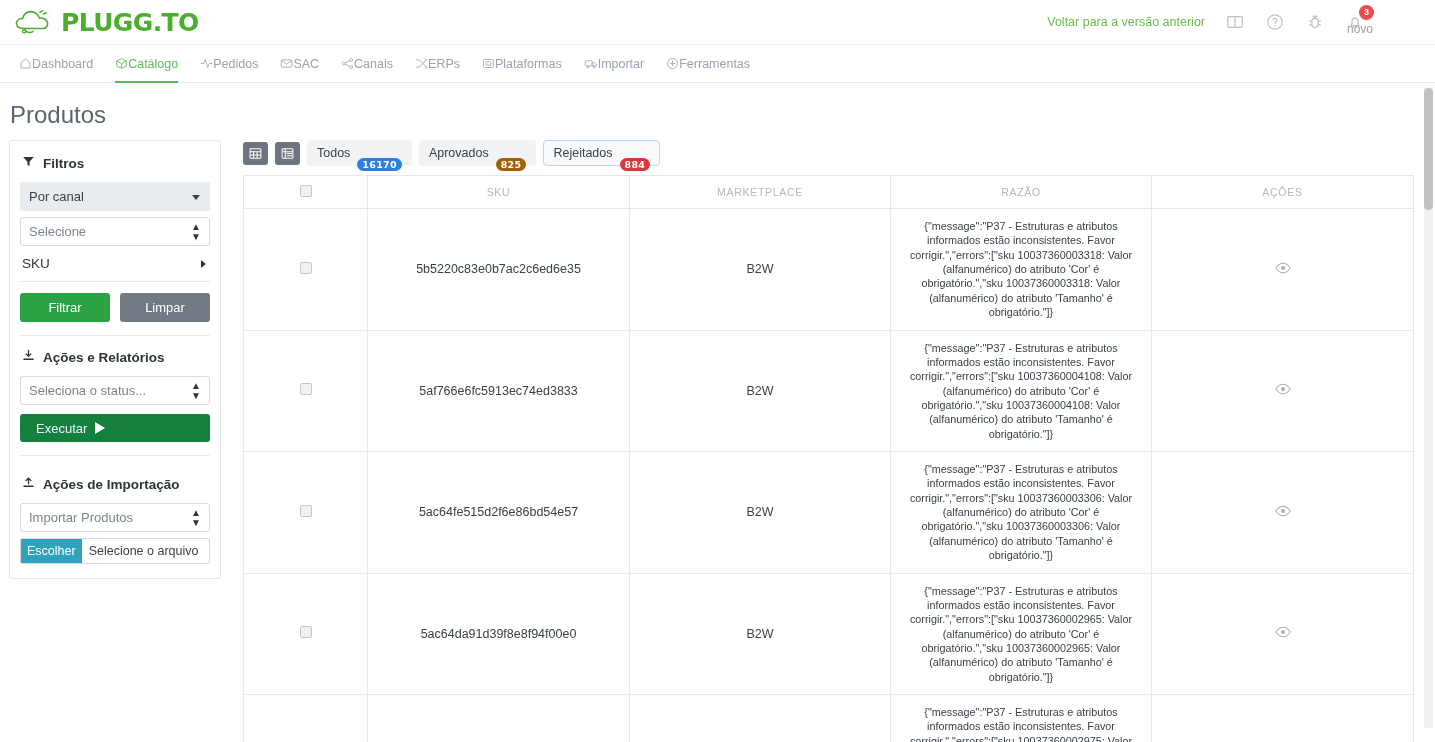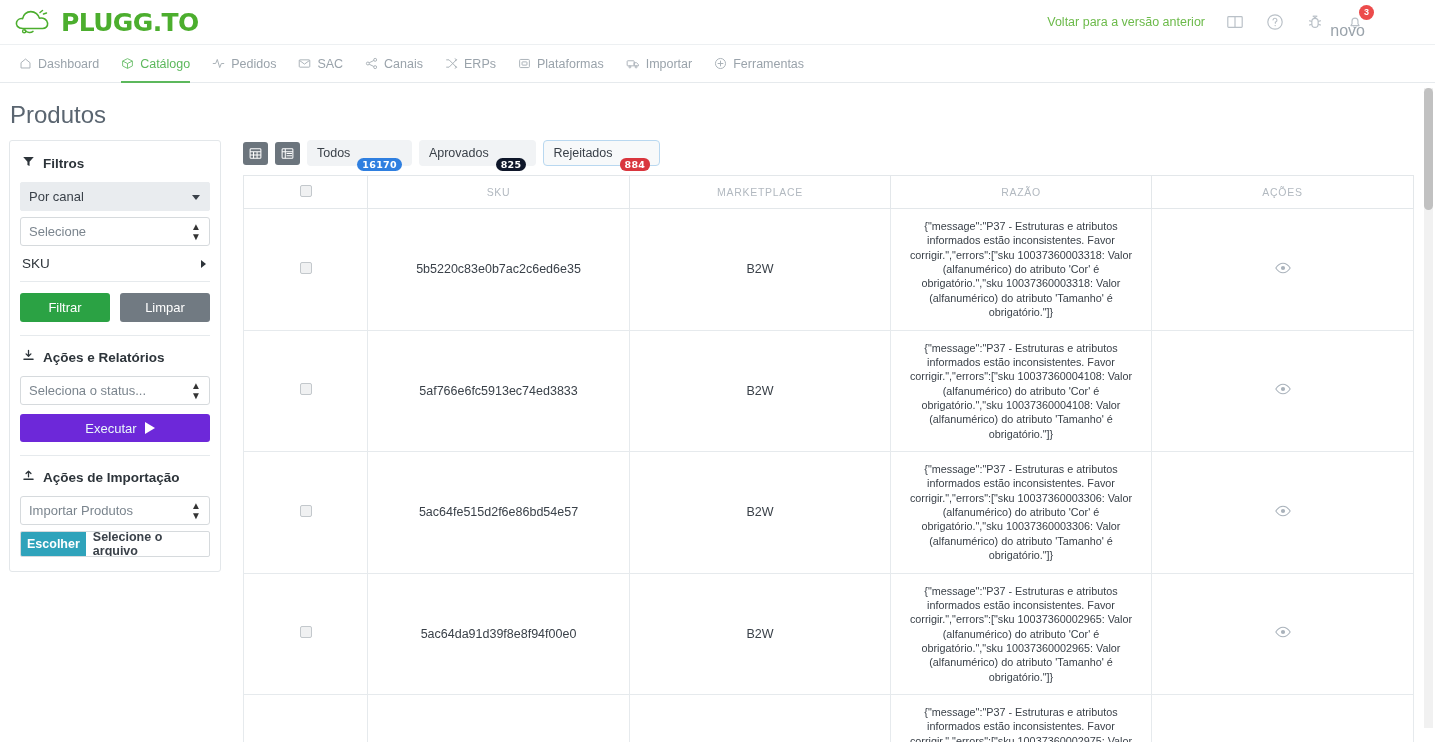--- a/index.html
+++ b/index.html
@@ -54,35 +54,35 @@
     background: #ec4b4b; color: #fff;
     border-radius: 9px;
     font-size: 9px; font-weight: bold;
     min-width: 15px; height: 15px;
     display: flex; align-items: center; justify-content: center;
     padding: 0 3px;
     line-height: 1;
   }
   .novo-label {
     position: absolute;
-    right: 70px; top: 22px;
-    font-size: 16px; color: #9aa3ab;
+    right: 62px; top: 22px;
+    font-size: 12px; color: #9aa3ab;
   }
 
   
   .navbar {
     height: 39px;
     border-top: 1px solid #edf0f2;
     border-bottom: 1px solid #e6eaed;
     display: flex; align-items: stretch;
     padding-left: 8px;
     background: #fff;
   }
   .nav-item {
-    display: flex; align-items: center; gap: 6px;
+    display: flex; align-items: center; 
     padding: 0 11px;
     font-size: 12.5px;
     color: #9aa3ab;
     text-decoration: none;
     position: relative;
     cursor: pointer;
   }
   .nav-item .nav-ico { opacity: .85; display: flex; }
   .nav-item.active { color: #5cb85c; }
   .nav-item.active::after {
@@ -178,44 +178,43 @@
     color: #fff; font-size: 13px;
     cursor: pointer;
     font-family: "Liberation Sans", sans-serif;
   }
   .btn-green { background: #2ba244; }
   .btn-gray { background: #717a82; }
   .hr { height: 1px; background: #e6eaed; margin: 13px 0 0 0; }
   .btn-wide {
     width: 100%; height: 28px;
     border: none; border-radius: 3px;
-    background: #6d28d9;
+    background: #15803d;
     color: #e8f7fb;
     font-size: 13px;
     margin-top: 9px;
     cursor: pointer;
-    display: flex; align-items: center; justify-content: center; gap: 8px;
+    display: flex; align-items: center; justify-content: flex-start; gap: 8px;
     font-family: "Liberation Sans", sans-serif;
     padding-left: 16px;
   }
   .play-tri {
     width: 0; height: 0;
     border-top: 6px solid transparent;
     border-bottom: 6px solid transparent;
     border-left: 10px solid #ffffff;
   }
   .file-row {
     display: flex; align-items: stretch;
     margin-top: 6px;
     height: 26px;
     border: 1px solid #d6dadd;
     border-radius: 2px;
     overflow: hidden;
     background: #fff;
-    font-weight: bold;
   }
   .file-btn {
     background: #2fa3bb; color: #fff;
     font-size: 12.5px;
     padding: 0 6px;
     display: flex; align-items: center;
     cursor: pointer;
   }
   .file-name {
     flex: 1;
@@ -251,22 +250,22 @@
     border-radius: 8px;
     font-size: 9.5px; font-weight: bold;
     color: #fff;
     padding: 2px 5px;
     line-height: 1;
     letter-spacing: .3px;
     font-family: "DejaVu Sans", sans-serif;
     margin-top: 23px;
   }
   .pill-blue { background: #2f7fe0; }
-  .pill-green { background: #0f172a; }
-  .pill-red { background: #d9363e; border-radius: 6px; }
+  .pill-green { background: #a16207; }
+  .pill-red { background: #d9363e; }
 
   table { width: 100%; border-collapse: collapse; table-layout: fixed; }
   thead th {
     font-size: 10.5px;
     font-weight: normal;
     color: #b2b9c0;
     letter-spacing: .7px;
     text-align: center;
     padding: 9px 0;
     border: 1px solid #e3e7ea;
@@ -514,21 +513,21 @@
       <span class="updown">▲<br>▼</span>
     </div>
 
     <button class="btn-wide">
       <span>Executar</span>
       <span class="play-tri"></span>
     </button>
 
     <div class="hr"></div>
 
-    <div class="panel-head" style="margin-top:13px">
+    <div class="panel-head" style="margin-top:20px">
       <span>
         <svg width="13" height="13" viewBox="0 0 16 16" fill="none" stroke="#2d343a" stroke-width="1.6">
           <path d="M8 9.6 V2.6 M5 5.6 L8 2.6 L11 5.6" stroke-linecap="round" stroke-linejoin="round"></path>
           <path d="M2.5 12.6 H13.5" stroke-linecap="round" stroke-width="2"></path>
         </svg>
       </span>
       <span>Ações de Importação</span>
     </div>
 
     <div class="sel-white" style="margin-top:0">

